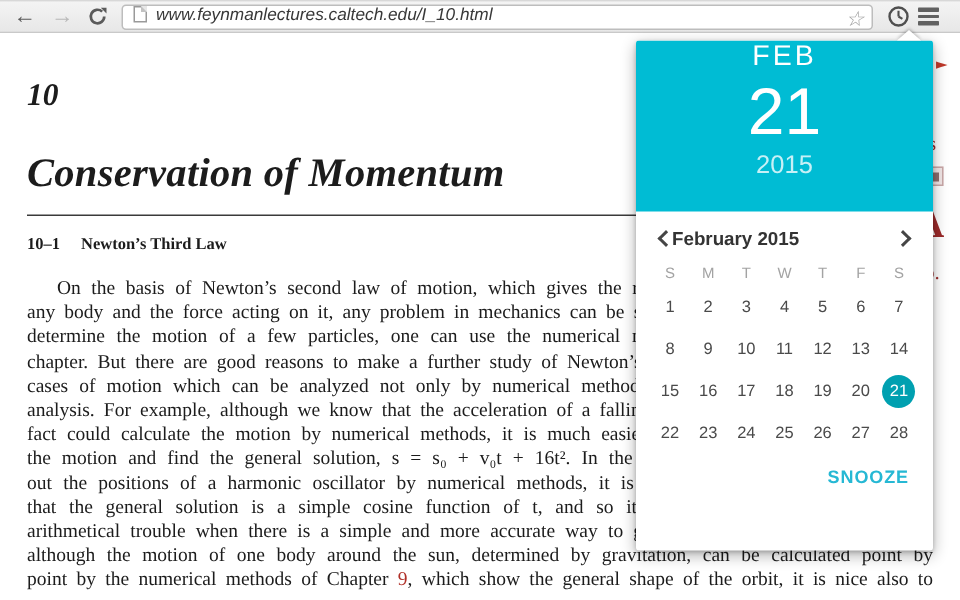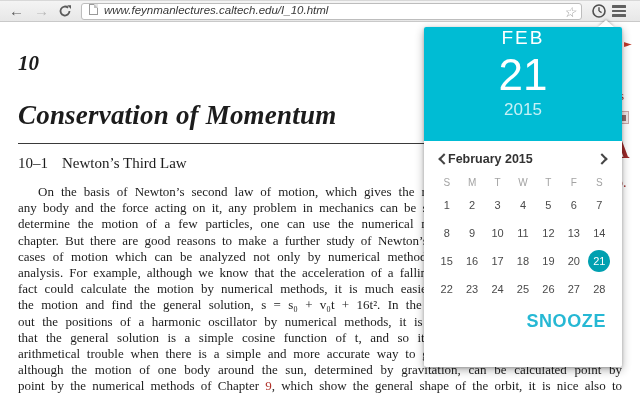--- a/index.html
+++ b/index.html
@@ -29,21 +29,21 @@
   .ext-btn{width:22px;height:20px;display:flex;align-items:center;justify-content:center;flex:none;}
   .menu-btn{width:20px;height:20px;display:flex;flex-direction:column;justify-content:center;gap:2px;margin:0 8px 0 2px;flex:none;}
   .menu-btn i{display:block;width:14px;height:2.5px;background:#616161;border-radius:0.5px;}
 
   
   .article{position:absolute;top:22px;left:0;width:640px;padding:0 18px;color:#1c1c1c;
     font-family:"Liberation Serif","DejaVu Serif",serif;z-index:1;}
   .chapter-no{margin-top:28px;font-size:21px;font-weight:bold;font-style:italic;line-height:26px;}
   .chapter-title{margin-top:22px;font-size:27px;font-weight:bold;font-style:italic;line-height:34px;letter-spacing:0.2px;}
   .rule{margin-top:11px;border-top:1.5px solid #3a3a3a;}
-  .section-head{margin-top:9px;font-size:15px;font-weight:normal;line-height:20px;}
+  .section-head{margin-top:9px;font-size:11px;font-weight:bold;line-height:20px;}
   .section-head .num{margin-right:14px;}
   .para{margin-top:11px;font-size:13px;line-height:16.2px;}
   .pline{height:16.2px;overflow:hidden;text-align:justify;text-align-last:justify;}
   .pline:first-child{text-indent:20px;}
   .chapter-link{color:var(--red-link);}
 
   
   .frag{position:absolute;z-index:2;font-family:"Liberation Serif",serif;color:var(--red-dark);}
   .frag-arrow{top:38px;left:624px;color:var(--red-arrow);font-size:10px;font-family:"DejaVu Sans",sans-serif;}
   .frag-s{top:88px;left:619px;font-size:13px;}
@@ -72,21 +72,21 @@
   .chev.left{transform:rotate(45deg);margin-left:2px;}
   .chev.right{transform:rotate(225deg);margin-right:2px;}
   .cal-grid{display:grid;grid-template-columns:repeat(7,1fr);padding:0 10px;margin-top:2px;}
   .dow{height:18px;display:flex;align-items:center;justify-content:center;
     font-size:10px;color:#a3a3a3;}
   .day{height:28px;display:flex;align-items:center;justify-content:center;}
   .day .num{display:inline-block;width:22px;height:22px;line-height:22px;text-align:center;
     font-size:11px;color:#4a4a4a;border-radius:50%;}
   .day.sel .num{background:var(--day-selected);color:#fff;}
   .snooze-row{display:flex;justify-content:flex-end;padding:8px 16px 0 0;}
-  .snooze{font-size:18px;font-weight:bold;letter-spacing:0.6px;color:var(--snooze);}
+  .snooze{font-size:12px;font-weight:bold;letter-spacing:0.6px;color:var(--snooze);}
 </style>
 </head>
 <body>
 
 <div class="screen">
 
   <div class="toolbar">
     <span class="nav-glyph back">←</span>
     <span class="nav-glyph fwd">→</span>
     <svg class="reload-svg" width="14" height="14" viewBox="0 0 14 14">

